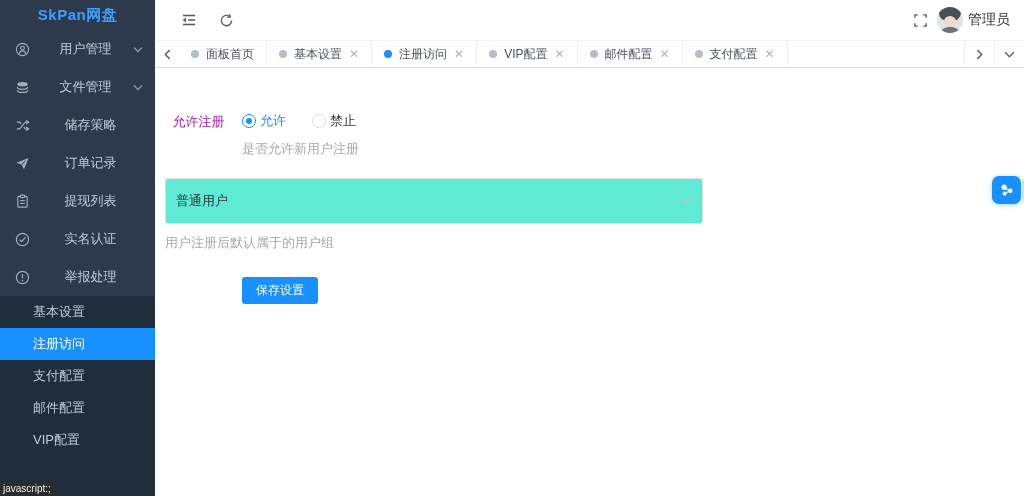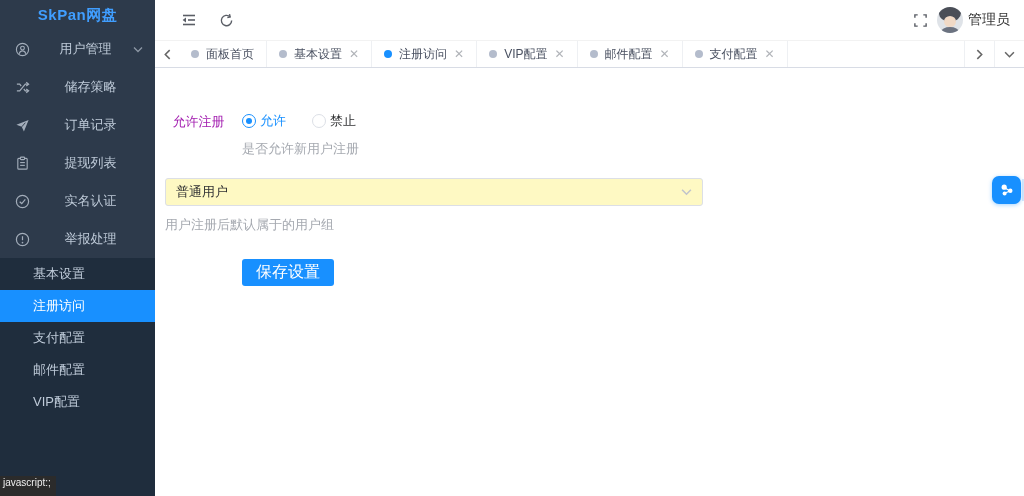--- a/index.html
+++ b/index.html
@@ -10,21 +10,21 @@
   
   .sidebar { width:155px; min-width:155px; background:#2d3a4b; color:#bfcbd9; display:flex; flex-direction:column; position:relative; }
   .logo { height:30px; line-height:30px; text-align:center; color:#409eff; font-weight:bold; font-size:15px; letter-spacing:.5px; }
   .menu-item { height:38px; display:flex; align-items:center; padding:0 12px 0 14px; cursor:pointer; font-size:13px; }
   .menu-item .mi-icon { width:16px; height:16px; margin-right:8px; display:inline-flex; align-items:center; justify-content:center; color:#a3adba; }
   .menu-item .mi-label { flex:1; color:#bfcbd9;text-align:center; }
   .menu-item .mi-chevron { color:#8d97a5; display:inline-flex; }
   .submenu { background:#1f2d3d; flex:1; }
   .submenu-item { height:32px; line-height:32px; padding-left:33px; font-size:13px; color:#bfcbd9; cursor:pointer; }
   .submenu-item.active { background:#1890ff; color:#fff; }
-  .js-tooltip { position:absolute; left:0; bottom:0; background:#2b2b2b; color:#eee; font-size:10px; padding:1px 5px 8px 3px; font-family:"Liberation Sans",sans-serif; z-index:5; }
+  .js-tooltip { position:absolute; left:0; bottom:0; background:#2b2b2b; color:#eee; font-size:10px; padding:1px 5px 2px 3px; font-family:"Liberation Sans",sans-serif; z-index:5; }
 
   
   .main { flex:1; display:flex; flex-direction:column; background:#fff; min-width:0; }
   .header { height:41px; display:flex; align-items:center; padding:0 14px 0 22px; border-bottom:1px solid #f2f2f2; }
   .hbtn { background:none; border:none; cursor:pointer; color:#5a5e66; display:inline-flex; align-items:center; justify-content:center; padding:4px; }
   .hbtn + .hbtn { margin-left:14px; }
   .header-right { margin-left:auto; display:flex; align-items:center; gap:5px; }
   .avatar { width:26px; height:26px; border-radius:50%; background:#dfe3e8; position:relative; overflow:hidden; }
   .avatar .hair { position:absolute; top:-3px; left:2px; width:22px; height:18px; border-radius:50%; background:#4a4e57; }
   .avatar .face { position:absolute; top:9px; left:7px; width:12px; height:11px; border-radius:50%; background:#f0d9c6; }
@@ -49,24 +49,24 @@
   .form-ctrl { margin-left:5px; }
   .radio-group { display:flex; align-items:center; gap:26px; height:18px; }
   .radio { display:flex; align-items:center; gap:4px; cursor:pointer; }
   .radio-circle { width:14px; height:14px; border-radius:50%; border:1px solid #dcdfe6; background:#fff; position:relative; }
   .radio.checked .radio-circle { border-color:#1890ff; }
   .radio.checked .radio-circle::after { content:""; position:absolute; left:3px; top:3px; width:6px; height:6px; border-radius:50%; background:#1890ff; }
   .radio .radio-label { color:#303133; font-size:13px; }
   .radio.checked .radio-label { color:#1890ff; }
   .help-text { color:#a5a9b0; font-size:13px; margin-top:11px; line-height:16px; }
   .row2 { margin-top:21px; }
-  .select { width:538px; height:28px; border:1px solid #dcdfe6; border-radius:3px; display:flex; align-items:center; padding:6px 10px; cursor:pointer; background:#fef9c3; }
+  .select { width:538px; height:46px; border:1px solid #dcdfe6; border-radius:3px; display:flex; align-items:center; padding:6px 10px; cursor:pointer; background:#5eead4; }
   .select-value { flex:1; color:#303133; font-size:13px; }
   .select-caret { color:#c0c4cc; display:inline-flex; }
-  .save-btn { margin:26px 0 0 82px; background:#1890ff; color:#fff; border:none; border-radius:3px; height:27px; padding:0 14px; font-size:16px; cursor:pointer; font-family:inherit; }
+  .save-btn { margin:26px 0 0 82px; background:#1890ff; color:#fff; border:none; border-radius:3px; height:27px; padding:0 14px; font-size:12px; cursor:pointer; font-family:inherit; }
 
   
   .float-widget { position:absolute; top:176px; right:3px; width:29px; height:28px; background:#1890ff; border-radius:7px; display:flex; align-items:center; justify-content:center; cursor:pointer; box-shadow:0 1px 4px rgba(24,144,255,.4); z-index:4; }
   .float-sliver { position:absolute; top:179px; right:0; width:2px; height:22px; background:#d7e9fb; z-index:3; }
 
   svg { display:block; }
 </style>
 </head>
 <body>
 
@@ -77,20 +77,35 @@
     <nav id="menu">
         <div class="menu-item">
           <span class="mi-icon">
             <svg width="15" height="15" viewBox="0 0 16 16" fill="none" stroke="currentColor" stroke-width="1.2">
               <circle cx="8" cy="8" r="6.5"></circle>
               <circle cx="8" cy="6.5" r="2"></circle>
               <path d="M4.5 12.5c.6-2 2-3 3.5-3s2.9 1 3.5 3"></path>
             </svg>
           </span>
           <span class="mi-label">用户管理</span>
+          <span class="mi-chevron">
+            <svg width="10" height="7" viewBox="0 0 10 7" fill="none" stroke="currentColor" stroke-width="1.3">
+              <polyline points="1,1.5 5,5.5 9,1.5"></polyline>
+            </svg>
+          </span>
+        </div>
+        <div class="menu-item">
+          <span class="mi-icon">
+            <svg width="15" height="15" viewBox="0 0 16 16" fill="currentColor">
+              <ellipse cx="8" cy="4.5" rx="5.5" ry="2.4"></ellipse>
+              <path d="M2.5 7.5c0 1.3 2.5 2.4 5.5 2.4s5.5-1.1 5.5-2.4" fill="none" stroke="currentColor" stroke-width="1.3"></path>
+              <path d="M2.5 10.8c0 1.3 2.5 2.4 5.5 2.4s5.5-1.1 5.5-2.4" fill="none" stroke="currentColor" stroke-width="1.3"></path>
+            </svg>
+          </span>
+          <span class="mi-label">文件管理</span>
           <span class="mi-chevron">
             <svg width="10" height="7" viewBox="0 0 10 7" fill="none" stroke="currentColor" stroke-width="1.3">
               <polyline points="1,1.5 5,5.5 9,1.5"></polyline>
             </svg>
           </span>
         </div>
         <div class="menu-item">
           <span class="mi-icon">
             <svg width="15" height="15" viewBox="0 0 16 16" fill="none" stroke="currentColor" stroke-width="1.3">
               <path d="M2 11.5h3l6-7h3"></path>

